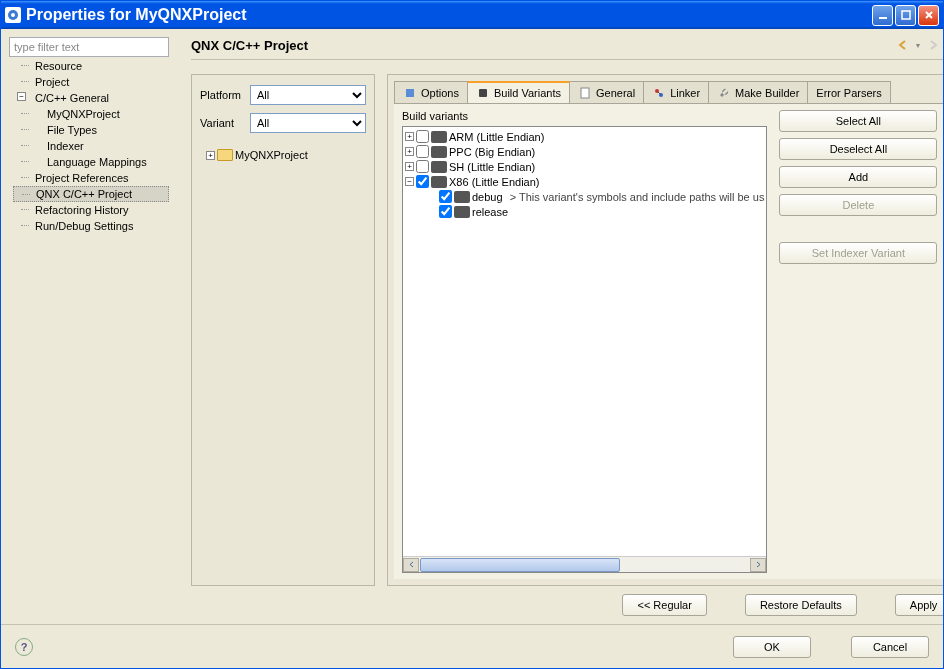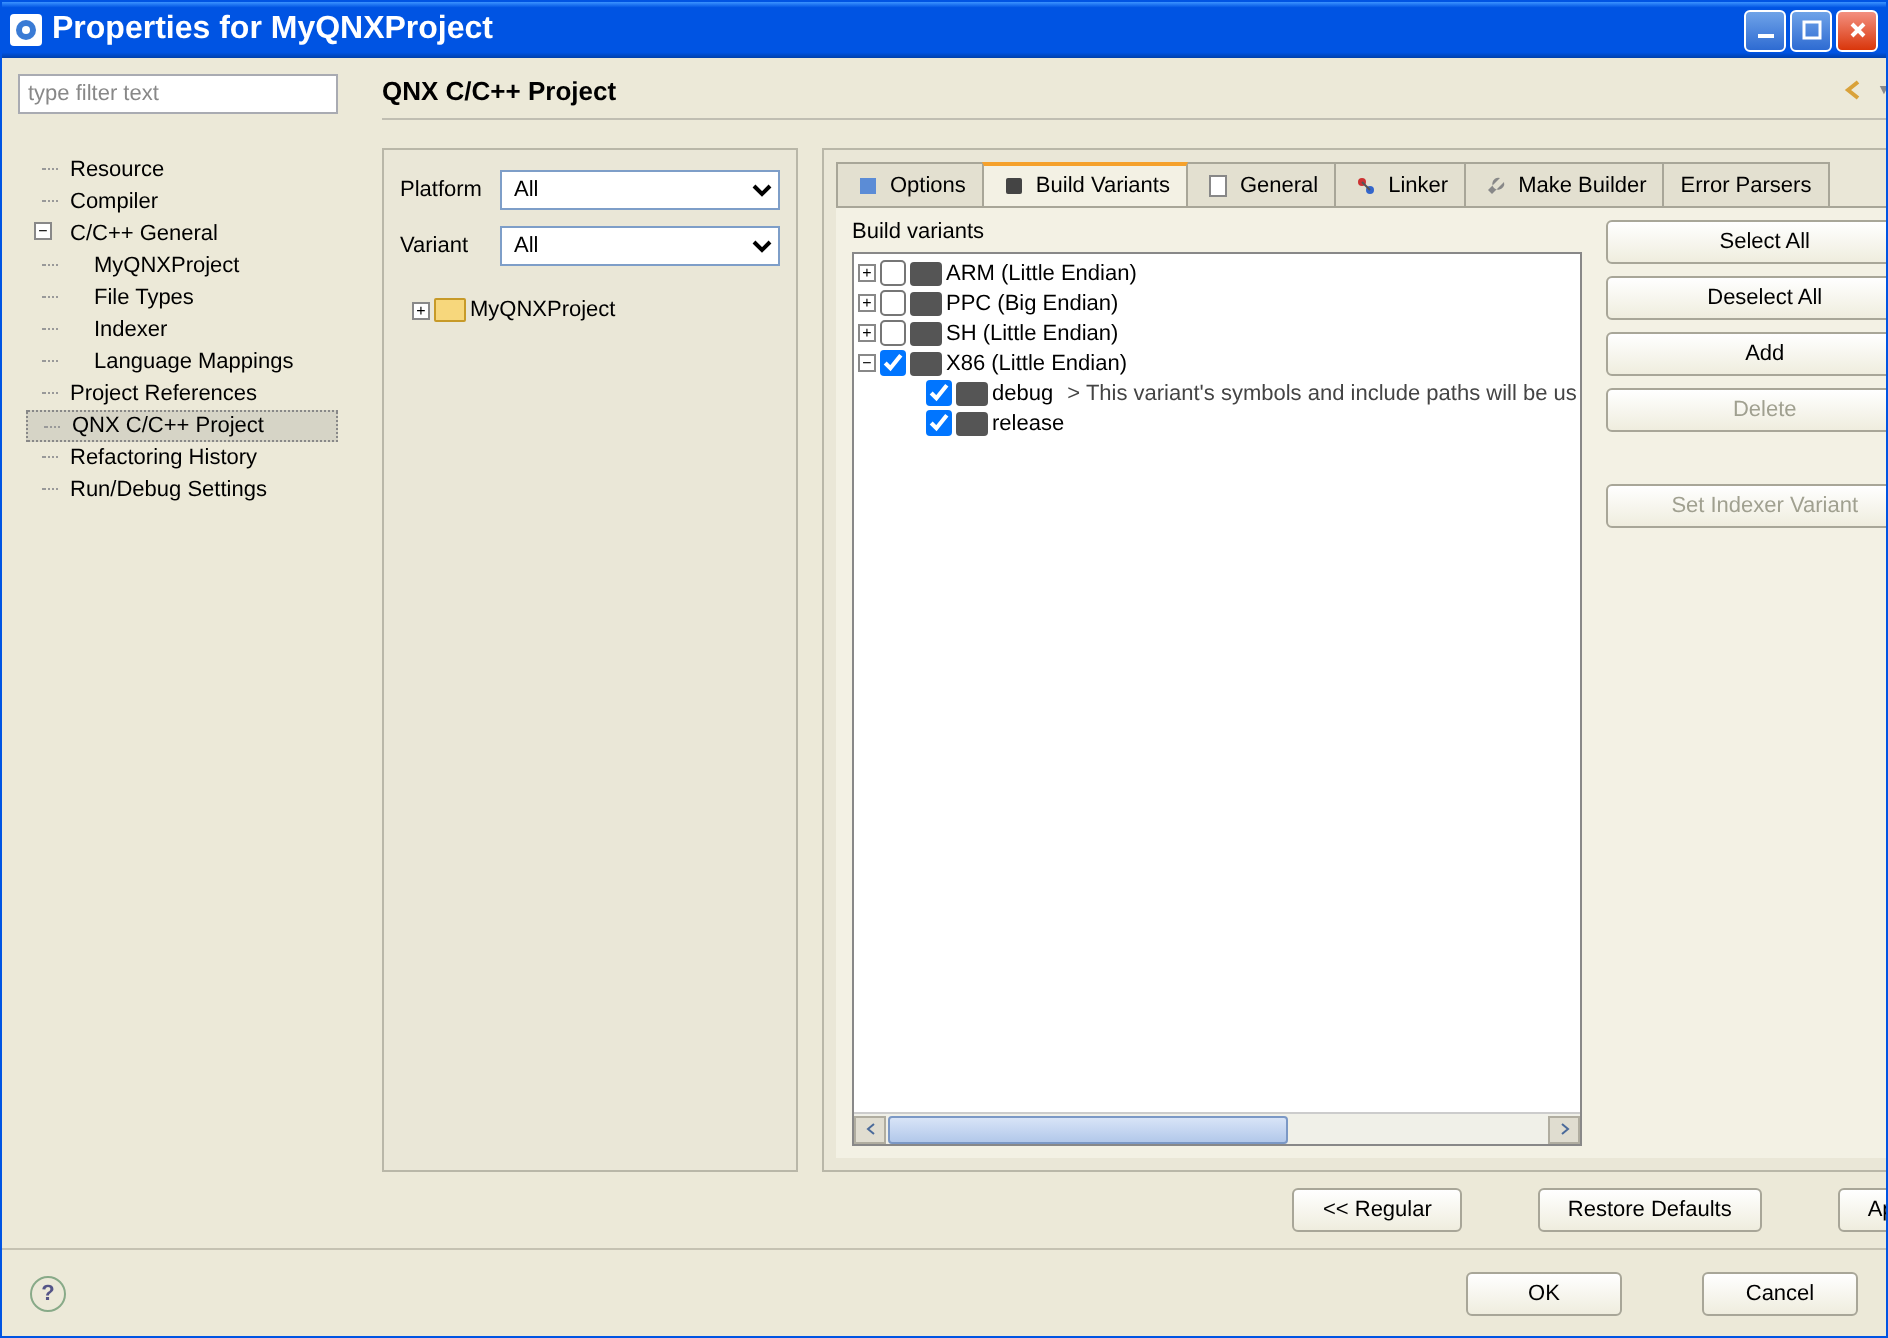--- a/index.html
+++ b/index.html
@@ -48,21 +48,21 @@
 }
 .filter-input {
   width: 160px; height: 20px;
   border: 1px solid #a9abb2;
   background: #fff;
   padding: 2px 4px;
   font-size: 11px;
   color: #888;
 }
 .nav-tree {
-  margin-top: 20px;
+  margin-top: 1px;
   padding-left: 4px;
 }
 .nav-item {
   padding: 2px 2px 2px 14px;
   cursor: pointer;
   white-space: nowrap;
   position: relative;
 }
 .nav-item.sub { padding-left: 34px; }
 .nav-item.level1 { padding-left: 22px; }
@@ -99,21 +99,21 @@
 
 .content-row {
   display: flex;
   gap: 12px;
   margin-top: 14px;
   flex: 1;
   min-height: 0;
 }
 
 .platform-panel {
-  width: 208px;
+  width: 184px;
   border: 1px solid #b9b7a8;
   background: #eae7d7;
   padding: 10px 8px;
   display: flex;
   flex-direction: column;
 }
 .pv-row { display: flex; align-items: center; margin-bottom: 8px; }
 .pv-label { width: 50px; }
 .pv-select {
   flex: 1; height: 20px;
@@ -268,21 +268,21 @@
         </svg>
     </div>
   </div>
 </div>
 
 <div class="dialog-body">
   <div class="left-panel">
     <input class="filter-input" value="type filter text" style="">
     <div class="nav-tree">
       <div class="nav-item level1 tree-dotted">Resource</div>
-      <div class="nav-item level1 tree-dotted">Compiler</div>
+      <div class="nav-item level1 tree-dotted">Project</div>
       <div class="nav-item level1">
         <span class="tree-exp">−</span>
         <span>C/C++ General</span>
       </div>
       <div class="nav-item sub tree-dotted">MyQNXProject</div>
       <div class="nav-item sub tree-dotted">File Types</div>
       <div class="nav-item sub tree-dotted">Indexer</div>
       <div class="nav-item sub tree-dotted">Language Mappings</div>
       <div class="nav-item level1 tree-dotted">Project References</div>
       <div class="nav-item level1 tree-dotted selected">QNX C/C++ Project</div>

